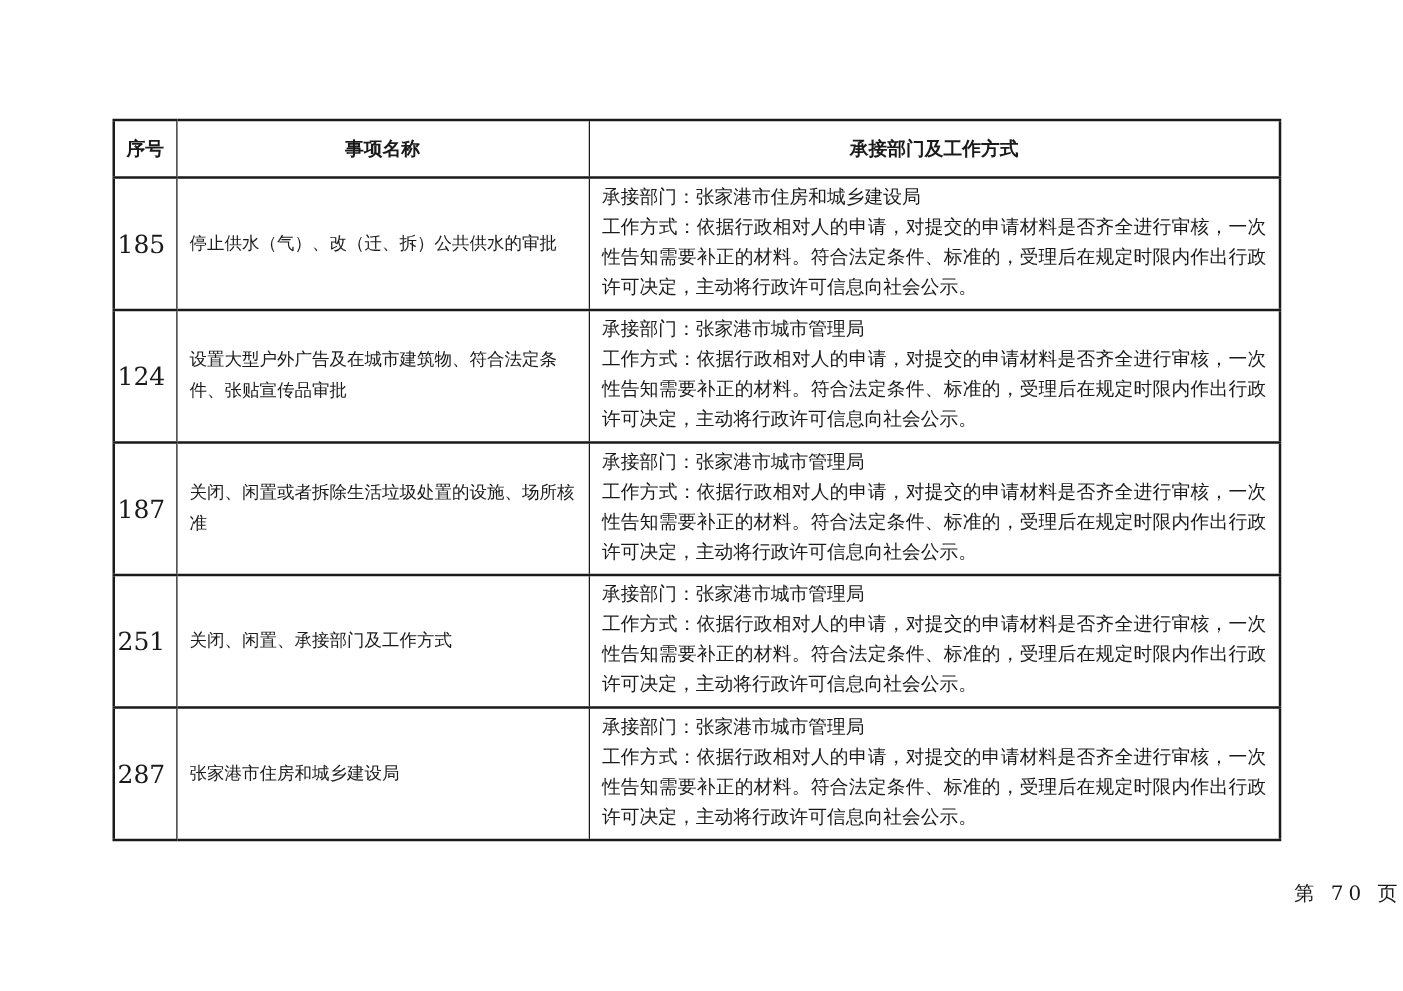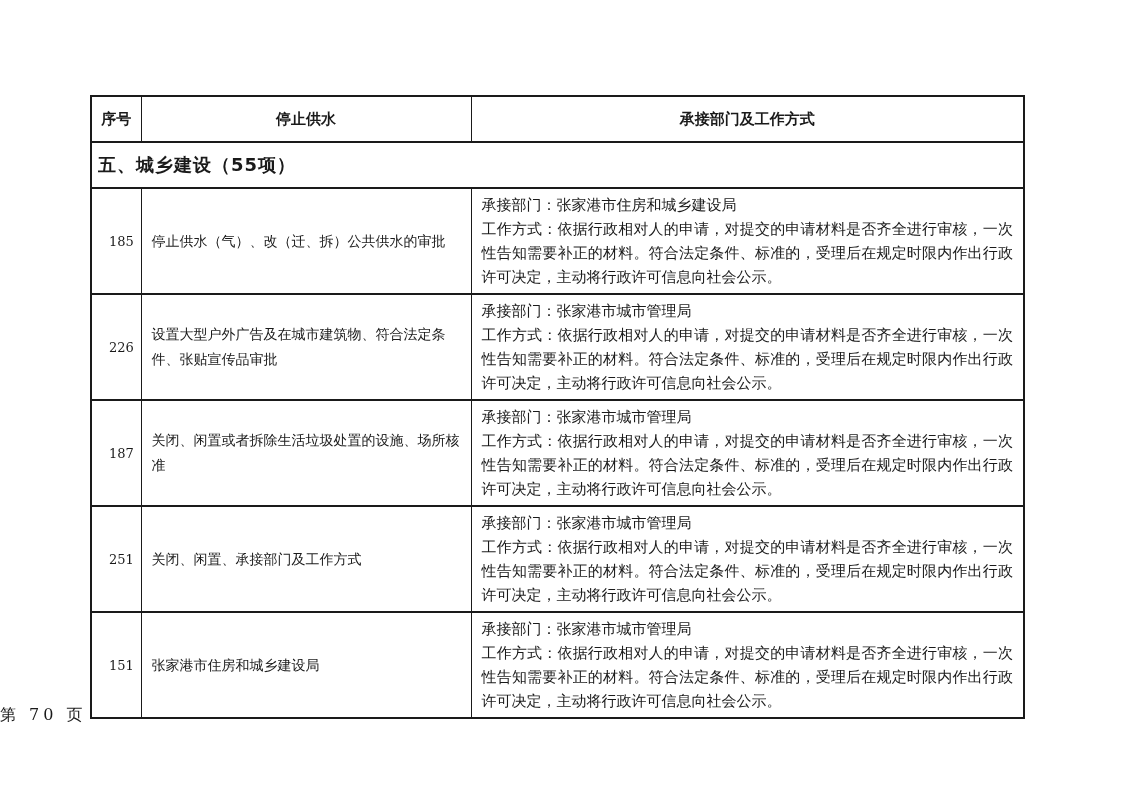--- a/index.html
+++ b/index.html
@@ -52,83 +52,81 @@
     font-family: "DejaVu Sans", "Liberation Sans", sans-serif;
     font-weight: bold;
     font-size: 18px;
     text-align: left;
     padding: 2px 6px;
     letter-spacing: 1px;
   }
   tr.data-row { height: 95px; }
   td.cell-num {
     text-align: left;
-    font-size: 13px;
-    padding: 17px;
+    font-size: 20px;
+    padding: 2px;
   }
   td.cell-name {
     font-size: 14px;
     text-align: left;
     padding: 4px 10px;
     line-height: 25px;
   }
   td.cell-dept {
     font-size: 15px;
     text-align: left;
     vertical-align: middle;
     padding: 4px 10px;
     line-height: 24px;
+    font-family: Liberation Mono, monospace;
   }
   td.cell-dept .dept-line { text-align: left; }
   td.cell-dept .method-line { text-align: justify; text-justify: inter-ideograph; }
 
   .page-footer {
     position: absolute;
     left: 0;
     top: 705px;
     width: 100%;
-    text-align: left;
+    text-align: right;
     font-size: 16px;
     letter-spacing: 4px;
   }
 </style>
 </head>
 <body>
 
 <div class="page">
 
   <table class="doc-table">
     <colgroup>
       <col class="c-num">
       <col class="c-name">
       <col class="c-dept">
     </colgroup>
     <thead>
       <tr class="header-row">
         <th>序号</th>
-        <th>停止供水</th>
+        <th>事项名称</th>
         <th>承接部门及工作方式</th>
       </tr>
     </thead>
     <tbody>
-      <tr class="section-row">
-        <td colspan="3">五、城乡建设（55项）</td>
-      </tr>
 
       <tr class="data-row">
         <td class="cell-num">185</td>
         <td class="cell-name">停止供水（气）、改（迁、拆）公共供水的审批</td>
         <td class="cell-dept">
           <div class="dept-line">承接部门：张家港市住房和城乡建设局</div>
           <div class="method-line">工作方式：依据行政相对人的申请，对提交的申请材料是否齐全进行审核，一次性告知需要补正的材料。符合法定条件、标准的，受理后在规定时限内作出行政许可决定，主动将行政许可信息向社会公示。</div>
         </td>
       </tr>
 
       <tr class="data-row">
-        <td class="cell-num">226</td>
+        <td class="cell-num">124</td>
         <td class="cell-name">设置大型户外广告及在城市建筑物、符合法定条件、张贴宣传品审批</td>
         <td class="cell-dept">
           <div class="dept-line">承接部门：张家港市城市管理局</div>
           <div class="method-line">工作方式：依据行政相对人的申请，对提交的申请材料是否齐全进行审核，一次性告知需要补正的材料。符合法定条件、标准的，受理后在规定时限内作出行政许可决定，主动将行政许可信息向社会公示。</div>
         </td>
       </tr>
 
       <tr class="data-row">
         <td class="cell-num">187</td>
         <td class="cell-name">关闭、闲置或者拆除生活垃圾处置的设施、场所核准</td>
@@ -141,21 +139,21 @@
       <tr class="data-row">
         <td class="cell-num">251</td>
         <td class="cell-name">关闭、闲置、承接部门及工作方式</td>
         <td class="cell-dept">
           <div class="dept-line">承接部门：张家港市城市管理局</div>
           <div class="method-line">工作方式：依据行政相对人的申请，对提交的申请材料是否齐全进行审核，一次性告知需要补正的材料。符合法定条件、标准的，受理后在规定时限内作出行政许可决定，主动将行政许可信息向社会公示。</div>
         </td>
       </tr>
 
       <tr class="data-row">
-        <td class="cell-num">151</td>
+        <td class="cell-num">287</td>
         <td class="cell-name">张家港市住房和城乡建设局</td>
         <td class="cell-dept">
           <div class="dept-line">承接部门：张家港市城市管理局</div>
           <div class="method-line">工作方式：依据行政相对人的申请，对提交的申请材料是否齐全进行审核，一次性告知需要补正的材料。符合法定条件、标准的，受理后在规定时限内作出行政许可决定，主动将行政许可信息向社会公示。</div>
         </td>
       </tr>
     </tbody>
   </table>
 
   <div class="page-footer">第 70 页</div>

